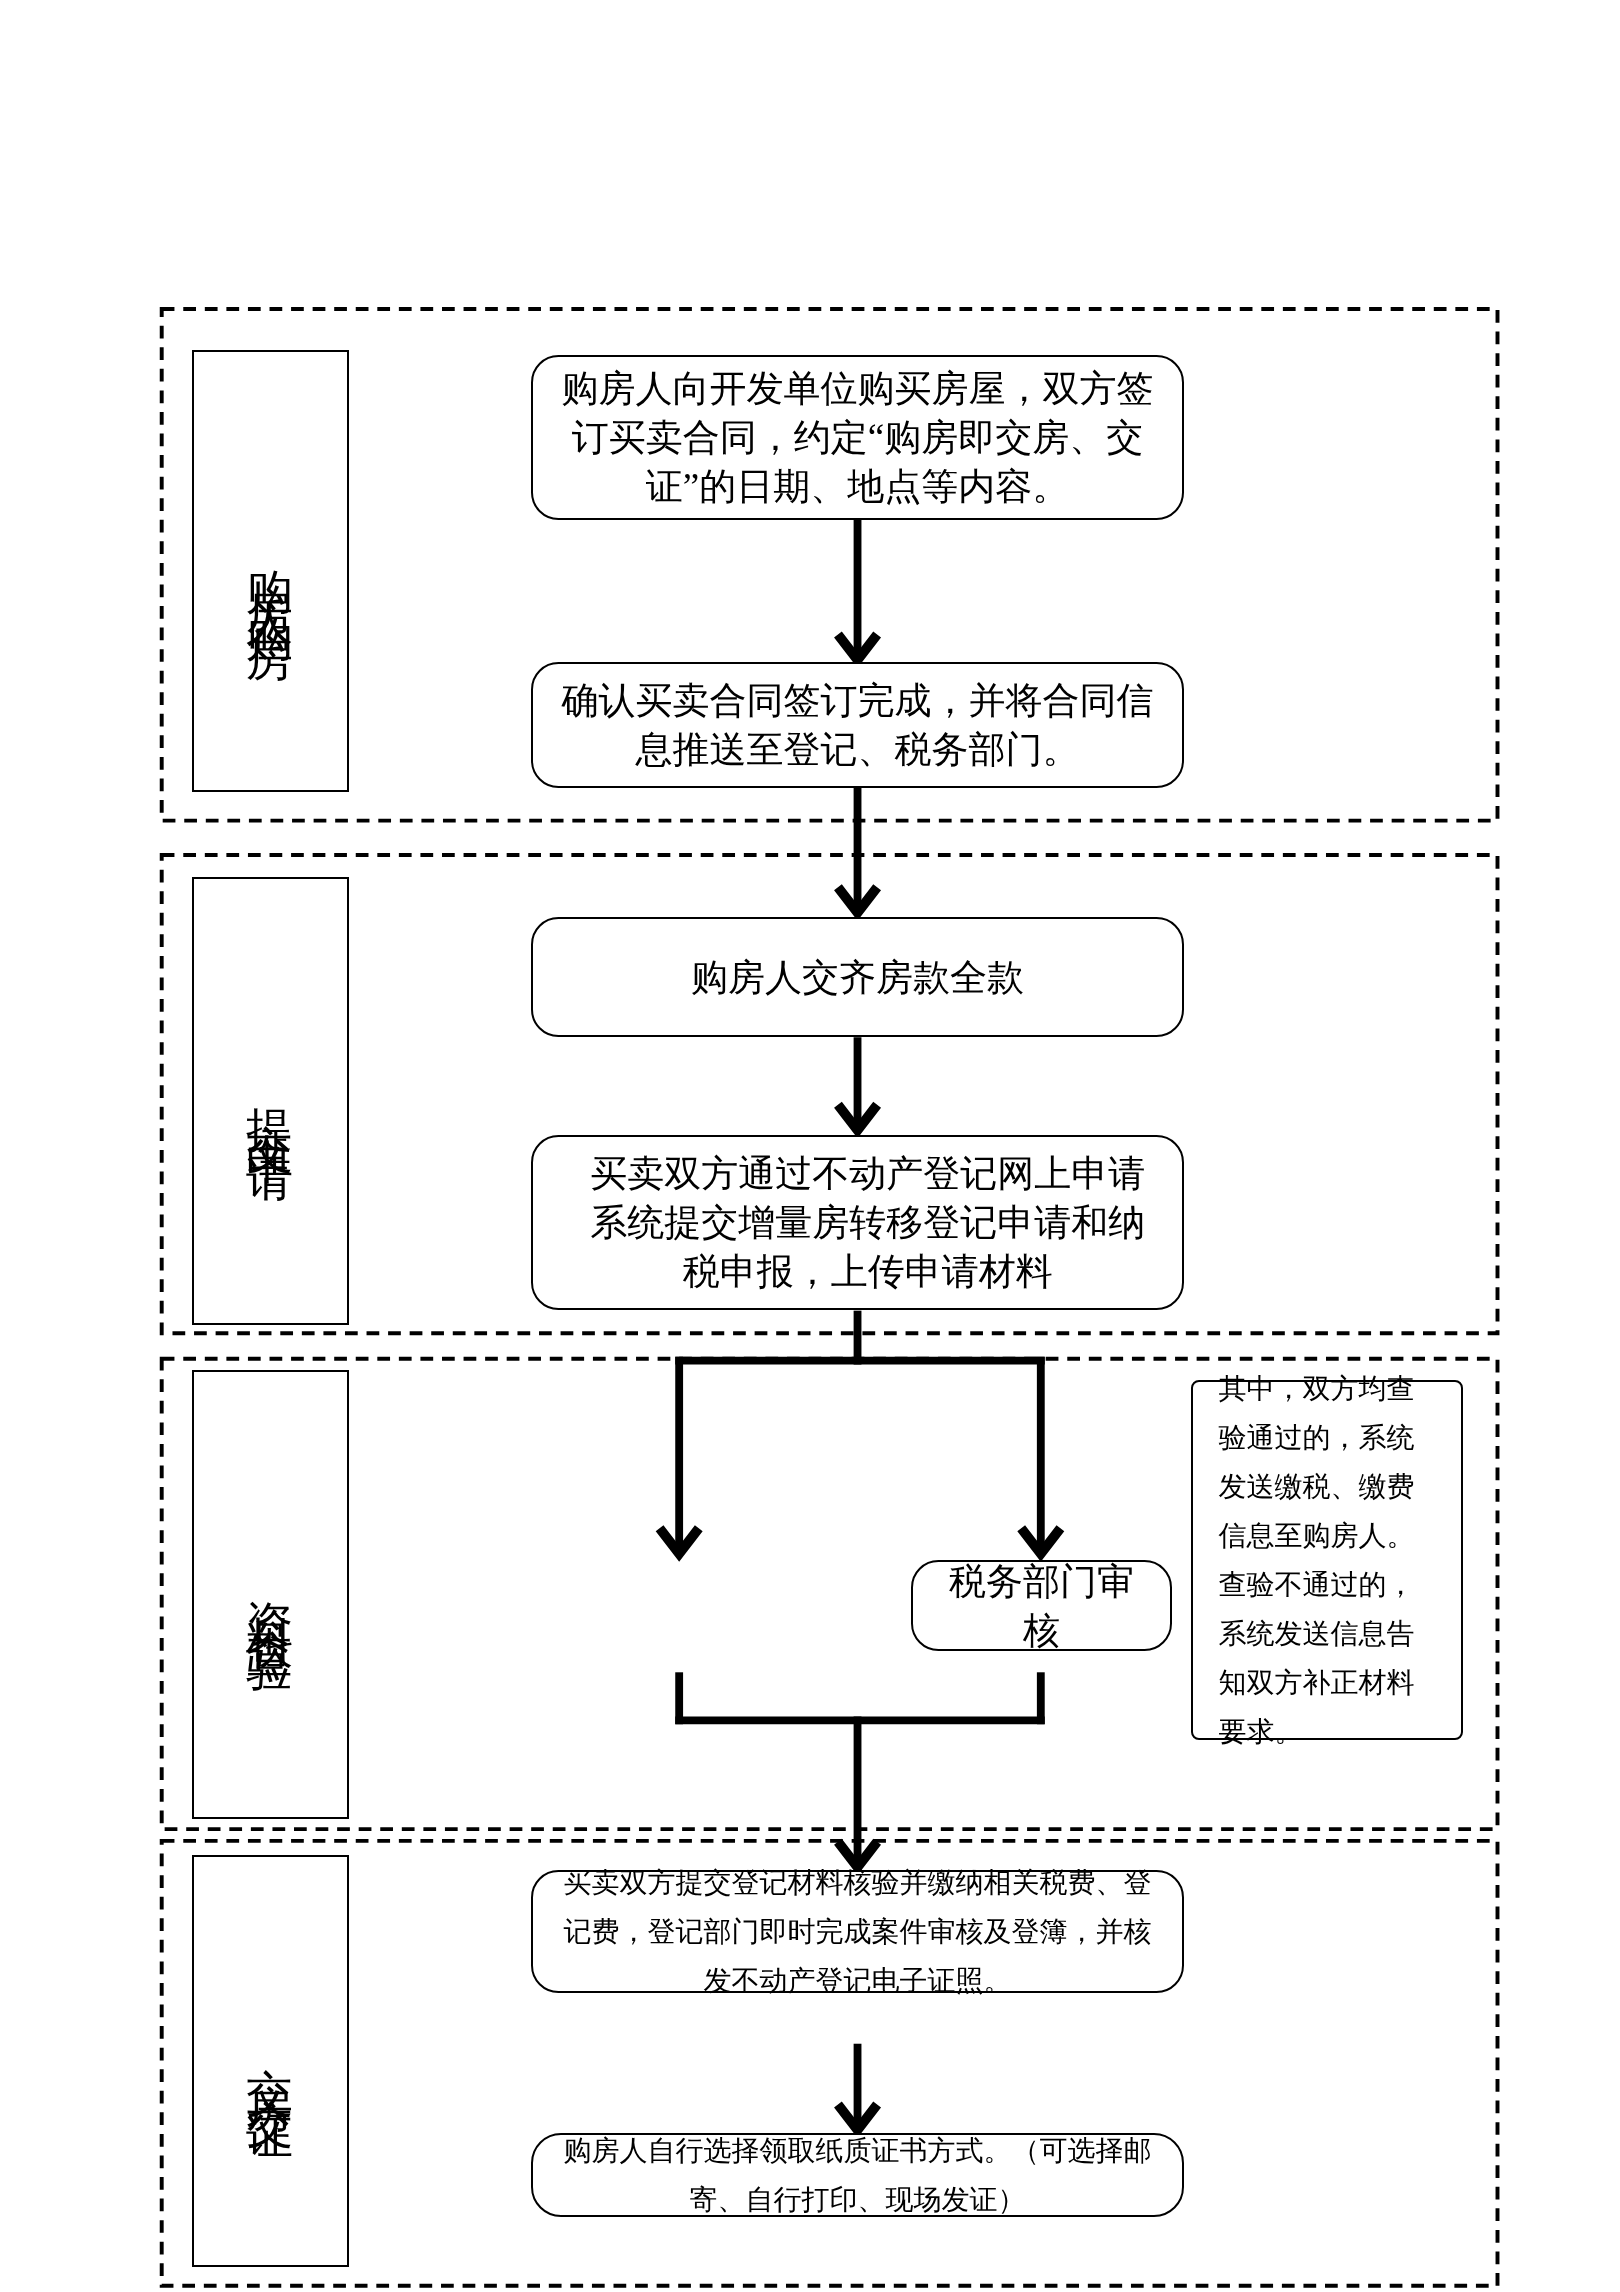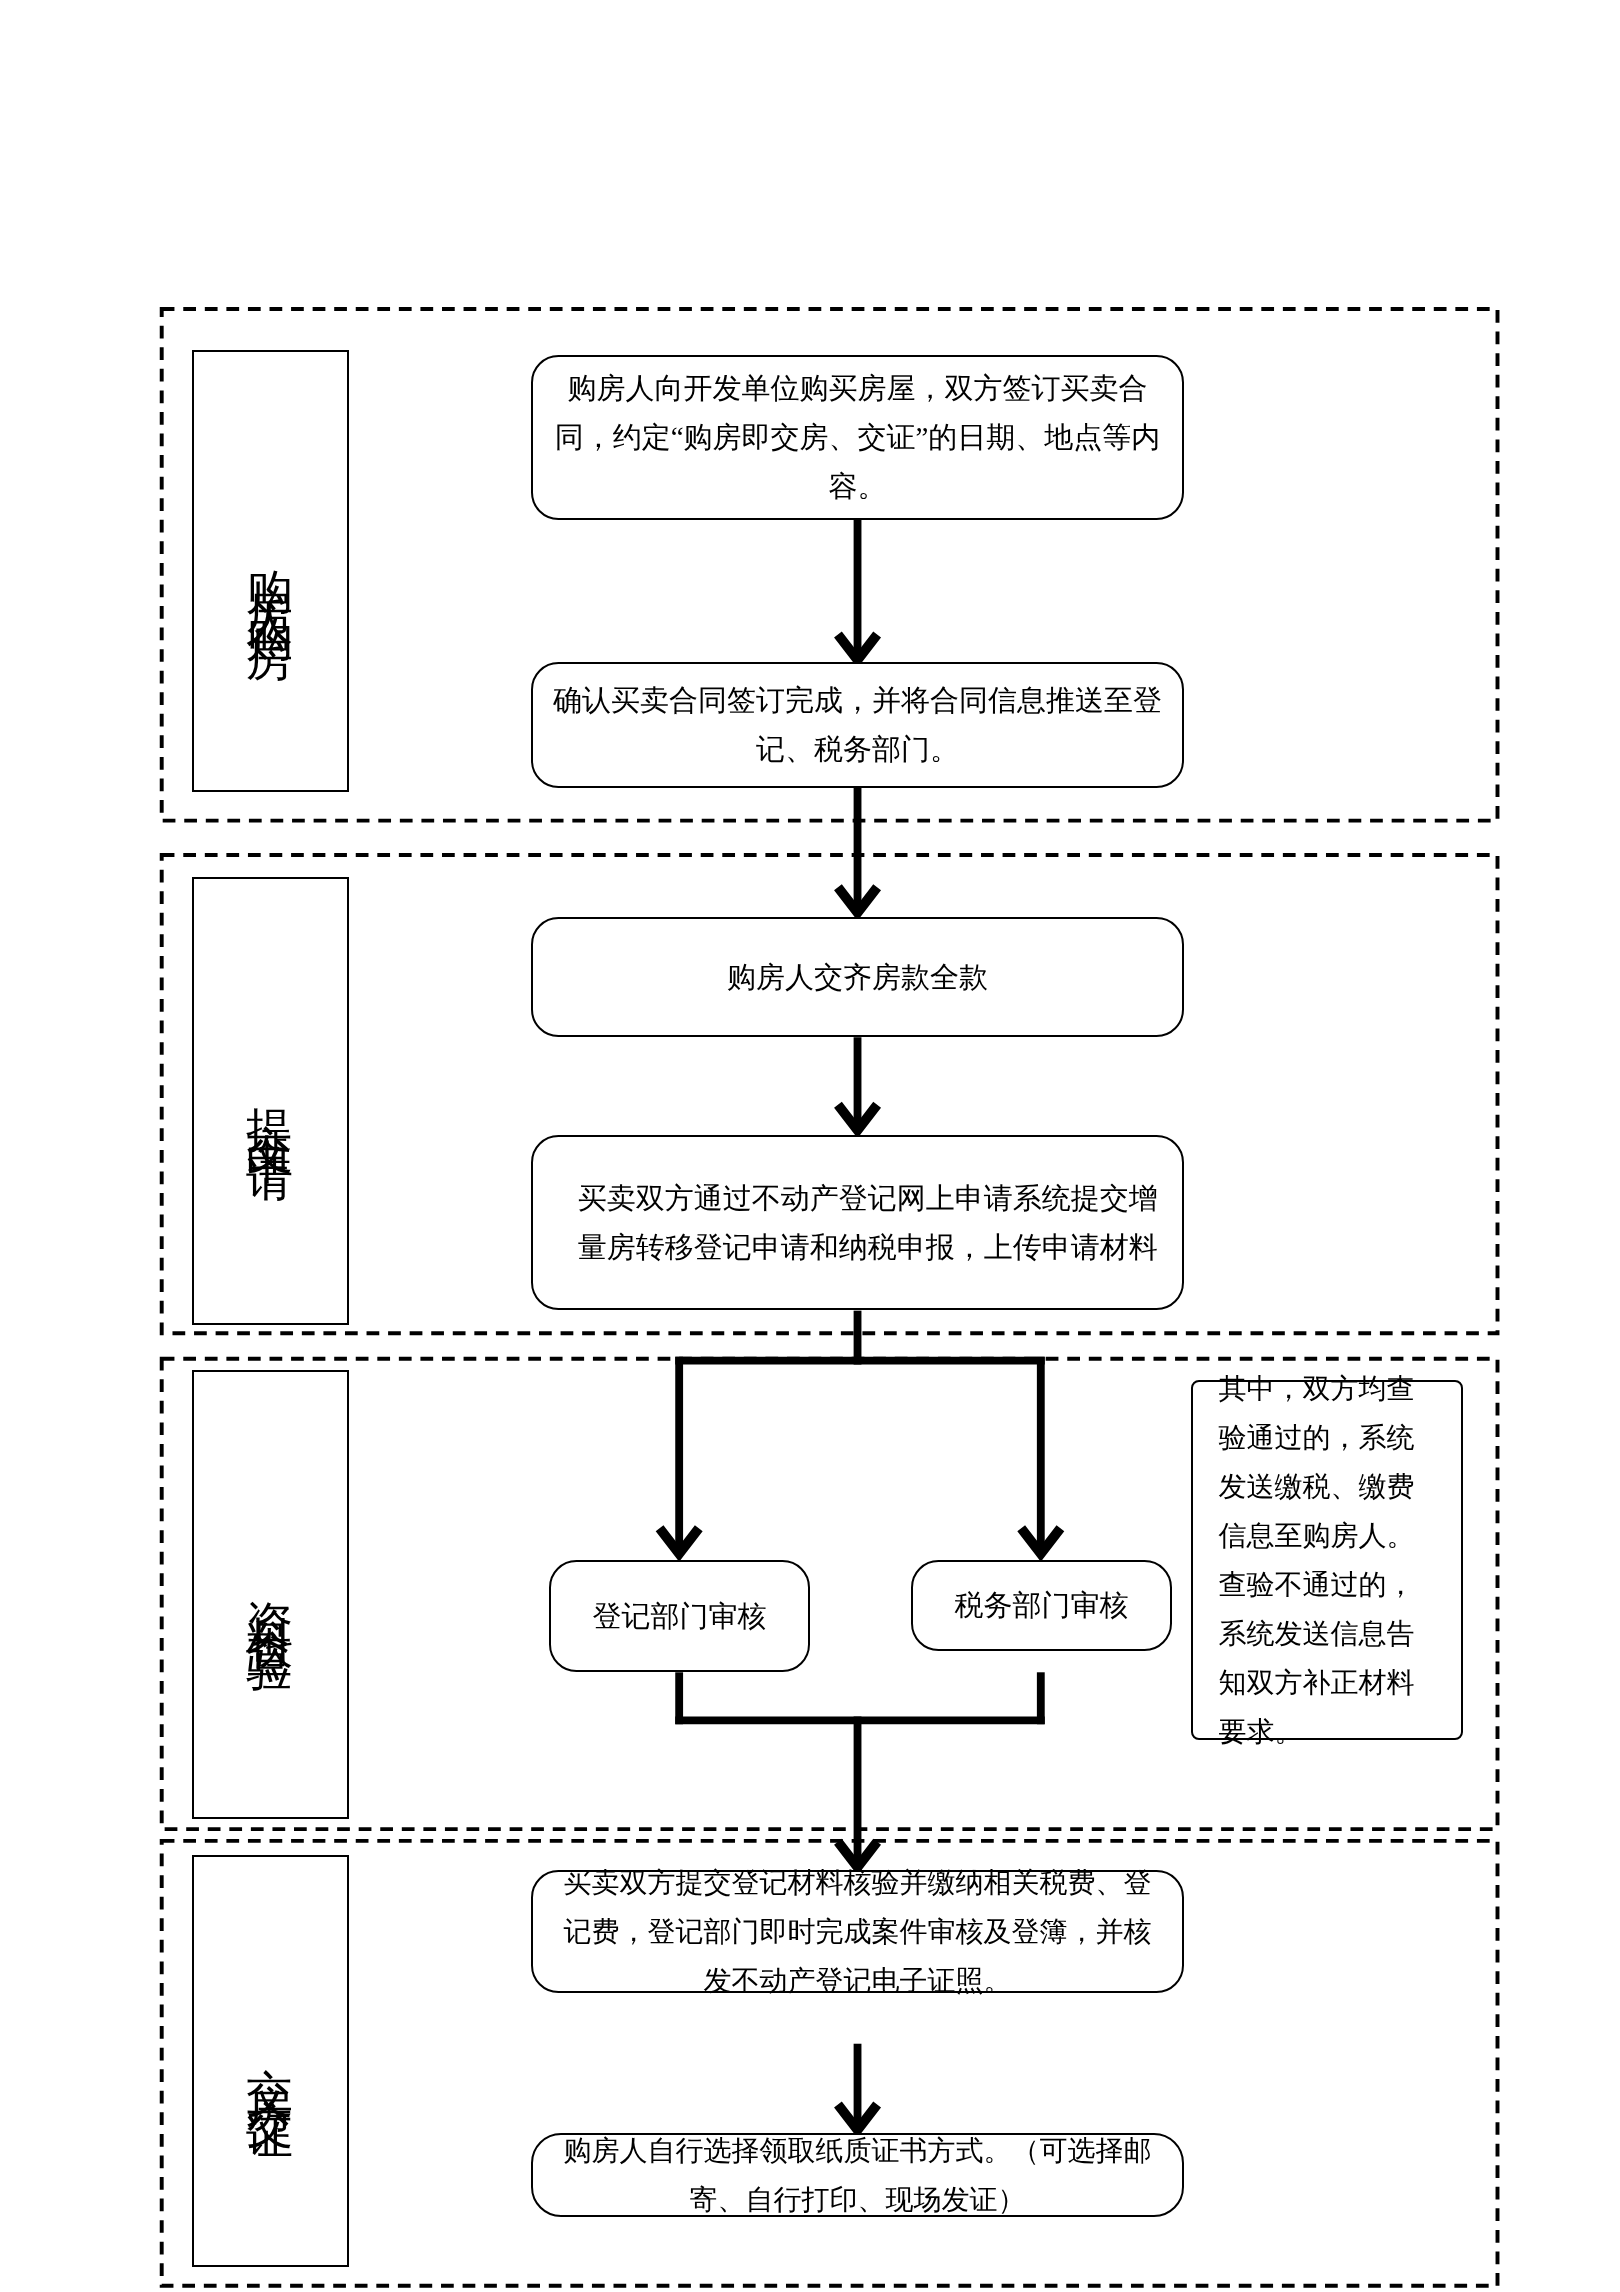--- a/index.html
+++ b/index.html
@@ -44,21 +44,21 @@
   }
 
   .flow-box {
     position: absolute;
     border: 2.9px solid #000;
     border-radius: 27.4px;
     background: #fff;
     box-sizing: border-box;
     display: flex; align-items: center; justify-content: center;
     text-align: center;
-    font-size: 29px;
+    font-size: 37px;
     line-height: 49px;
     padding: 0 19.6px;
     z-index: 2;
   }
   .flow-box.main { left: 531px; width: 653px; }
   .flow-box.small-font { font-size: 28px; }
 
   .note-box {
     position: absolute;
     left: 1191px; top: 1380px; width: 272px; height: 360px;
@@ -126,21 +126,20 @@
   <div class="label-box" style="top:1855px; height:412px;">交房交证</div>
 
   <div class="flow-box main" style="top:355px; height:165px;">购房人向开发单位购买房屋，双方签订买卖合同，约定“购房即交房、交证”的日期、地点等内容。</div>
 
   <div class="flow-box main" style="top:662px; height:126px;">确认买卖合同签订完成，并将合同信息推送至登记、税务部门。</div>
 
   <div class="flow-box main" style="top:917px; height:120px;">购房人交齐房款全款</div>
 
   <div class="flow-box main" style="top:1135px; height:175px;padding-left:40px;">买卖双方通过不动产登记网上申请系统提交增量房转移登记申请和纳税申报，上传申请材料</div>
 
-  <div class="flow-box" style="left:549px; top:1560px; width:261px; height:112px;">登记部门审核</div>
 
   <div class="flow-box" style="left:911px; top:1560px; width:261px; height:91px;">税务部门审核</div>
 
   <div class="note-box">其中，双方均查验通过的，系统发送缴税、缴费信息至购房人。查验不通过的，系统发送信息告知双方补正材料要求。</div>
 
   <div class="flow-box main small-font" style="top:1870px; height:123px;">买卖双方提交登记材料核验并缴纳相关税费、登记费，登记部门即时完成案件审核及登簿，并核发不动产登记电子证照。</div>
 
   <div class="flow-box main small-font" style="top:2133px; height:84px;border-radius:30px;">购房人自行选择领取纸质证书方式。（可选择邮寄、自行打印、现场发证）</div>
 
 </div>

